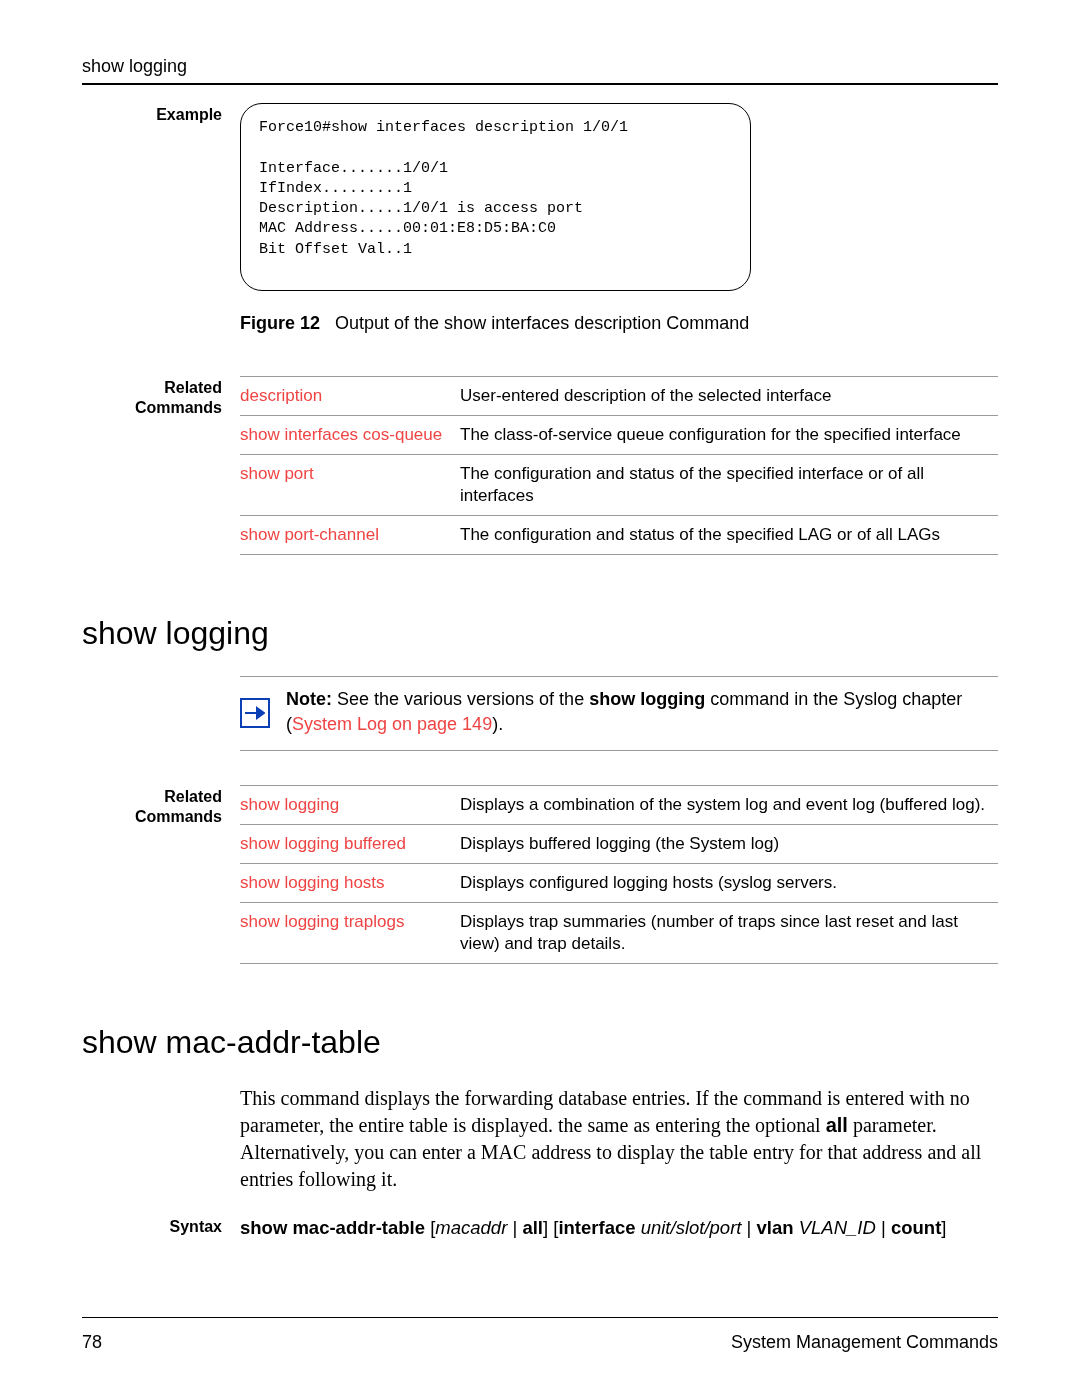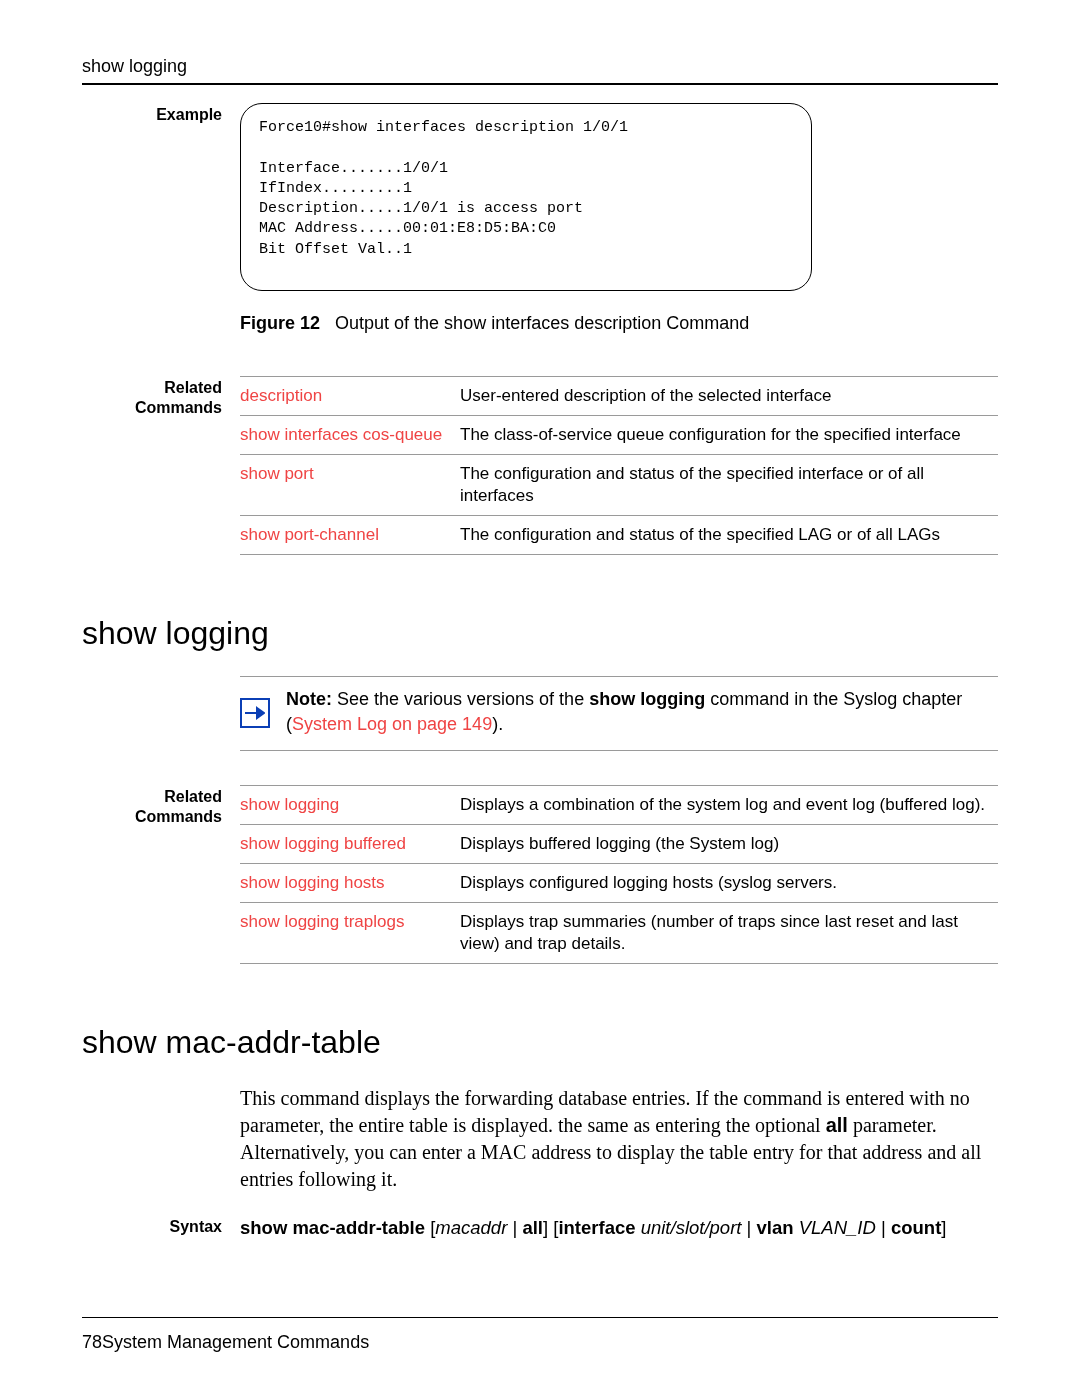--- a/index.html
+++ b/index.html
@@ -52,21 +52,21 @@
   }
   .italic { font-style: italic; }
   .example-box {
     border: 1.5px solid #000;
     border-radius: 22px;
     padding: 14px 18px 30px 18px;
     font-family: "Courier New", Courier, monospace;
     font-size: 15px;
     line-height: 1.35;
     white-space: pre;
-    width: 572px;
+    width: 511px;
     box-sizing: border-box;
   }
   .fig-caption {
     font-family: Arial, Helvetica, sans-serif;
     font-size: 18px;
     margin-top: 22px;
   }
   .fig-caption .fig-label { font-weight: bold; }
   .rc-table {
     width: 100%;
@@ -127,20 +127,21 @@
     right: 82px;
     bottom: 44px;
   }
   .bottom-rule {
     border: none;
     border-top: 1.5px solid #000;
     margin: 0 0 14px 0;
   }
   .footer-row {
     display: flex;
+    justify-content: space-between;
     font-family: Arial, Helvetica, sans-serif;
     font-size: 18px;
   }
 </style>
 </head>
 <body>
 
 <div class="page">
 
   <div class="running-head">show logging</div>

